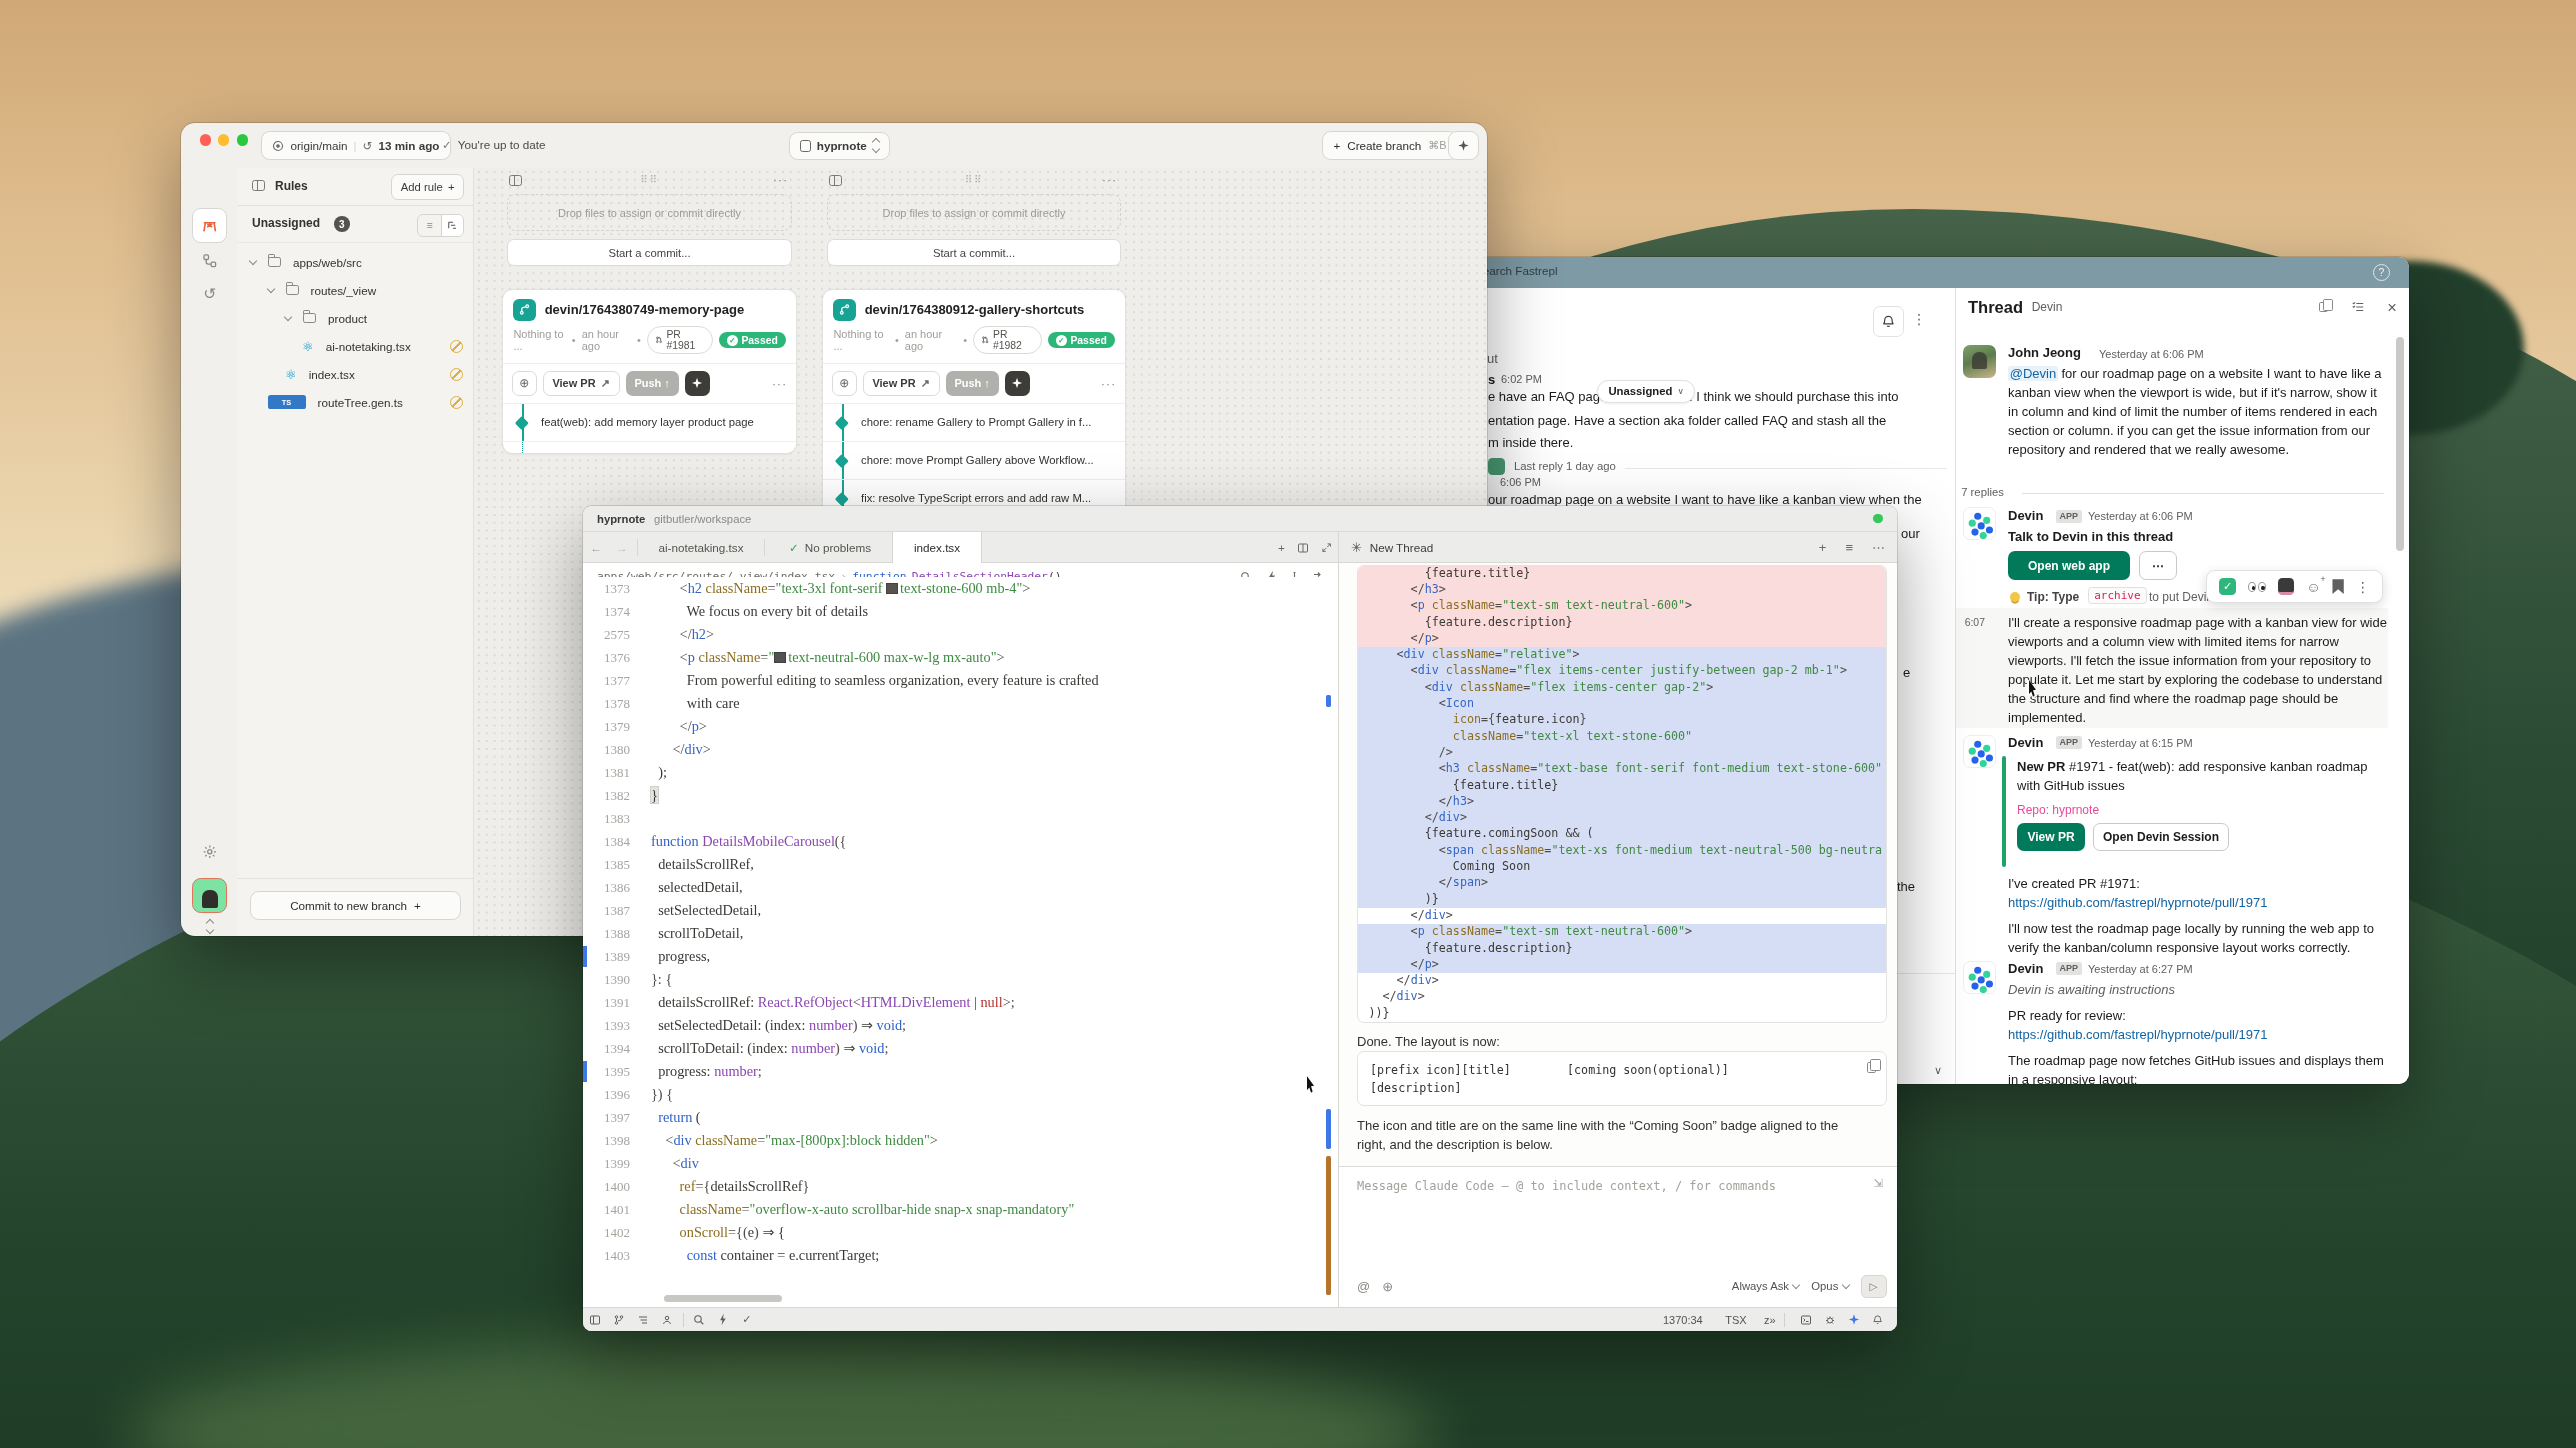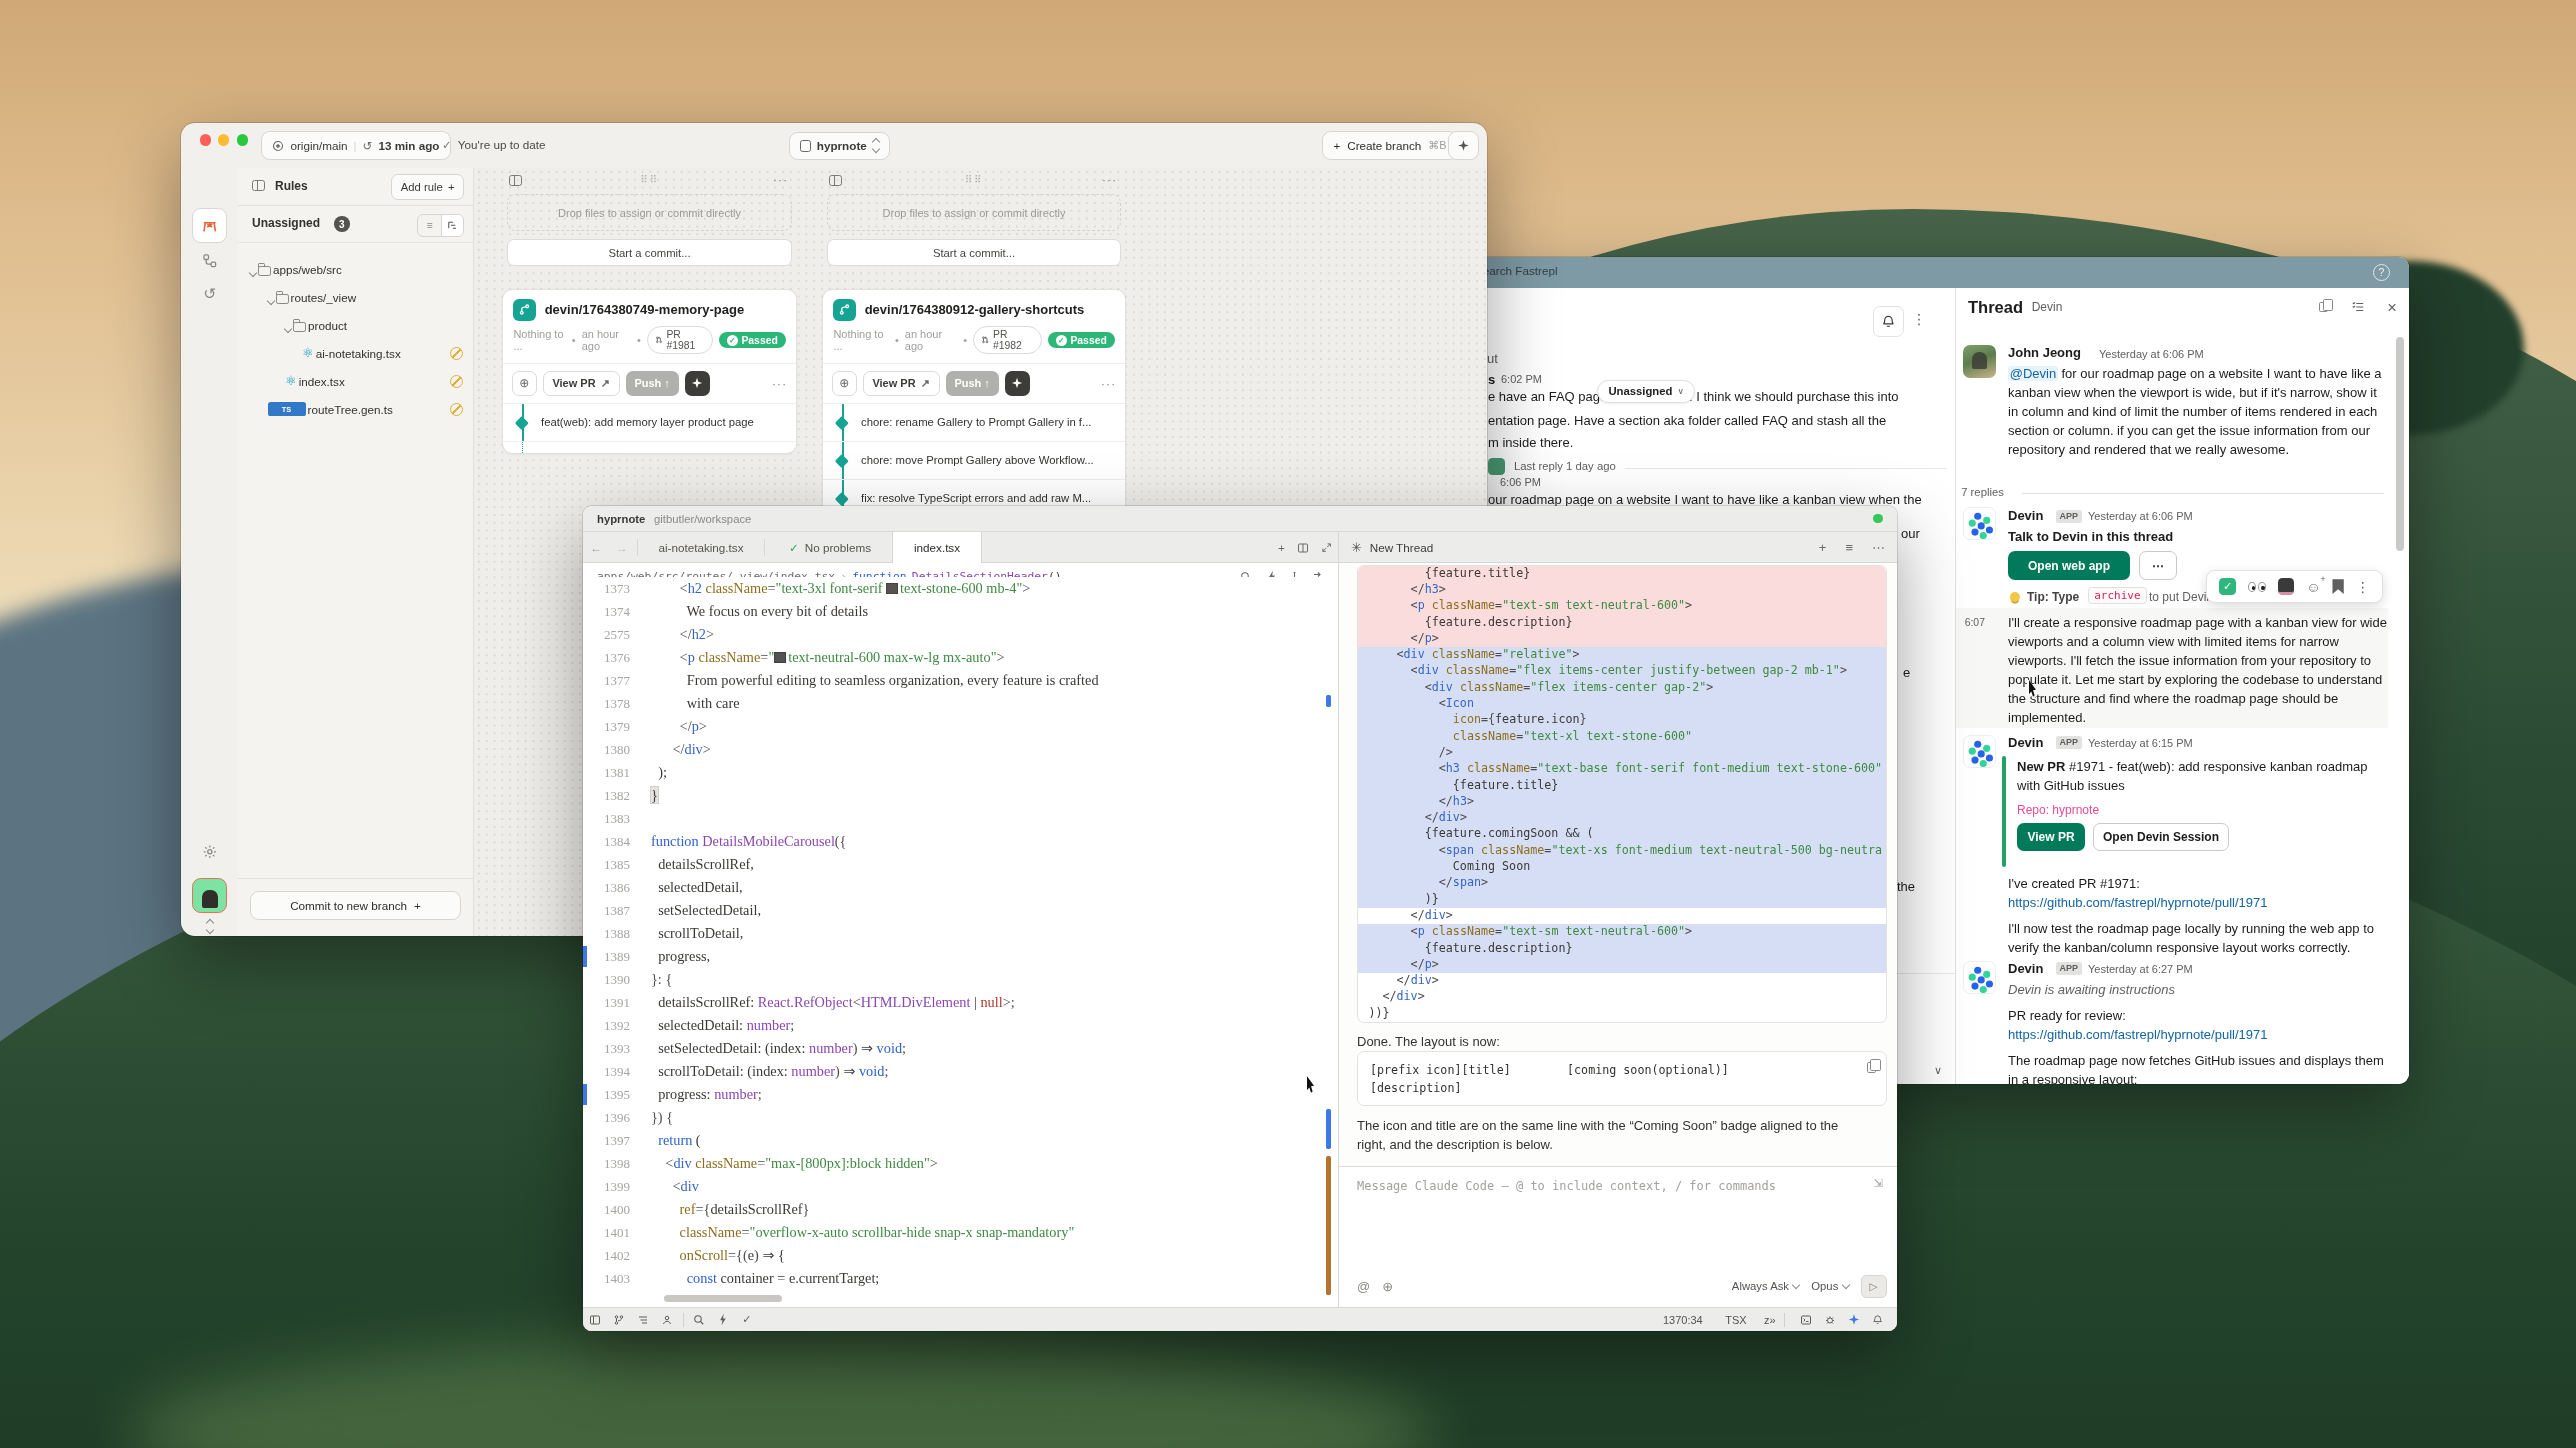--- a/index.html
+++ b/index.html
@@ -45,21 +45,21 @@
   .lbl-ic { display:inline-block; width:13px; height:11.3px; border:1.3px solid #7c7a76; border-radius:2.6px; position:relative; }
   .lbl-ic::before { content:''; position:absolute; left:3.5px; top:0; bottom:0; width:1.3px; background:#7c7a76; }
   .add-rule { position:absolute; right:8.7px; top:6px; height:26px; padding:0 8.7px; display:flex; align-items:center; gap:5.2px;
     background:#fbfbfa; border:0.9px solid #d7d5d1; border-radius:7px; font-size:11.3px; color:#3c3b38; }
   .gb-unassigned { position:absolute; left:0; right:0; top:38px; height:37px; border-bottom:0.9px solid #e8e6e2; }
   .count-badge { display:inline-flex; align-items:center; justify-content:center; min-width:15.6px; height:15.6px;
     border-radius:50%; background:#55534f; color:#fff; font-size:10px; font-weight:bold; }
   .toggle { width:22.6px; height:21px; border:0.9px solid #d7d5d1; display:flex; align-items:center; justify-content:center;
     color:#8b8985; font-size:10.4px; background:transparent; }
   .toggle.on { background:#fff; }
-  .tree-row { position:relative; height:28px; display:flex; align-items:flex-end; gap:2px; font-size:11.7px; color:#33322f; }
+  .tree-row { position:relative; height:28px; display:flex; align-items:center; gap:12px; font-size:11.7px; color:#33322f; }
   .chev { width:6px; height:6px; border-left:1.3px solid #8b8985; border-bottom:1.3px solid #8b8985;
     transform:rotate(-45deg); margin-top:-2.6px; flex:none; }
   .i-folder { width:13px; height:10.4px; border:1.3px solid #8a8884; border-radius:2.2px; position:relative; flex:none; }
   .i-folder::before { content:''; position:absolute; left:-0.9px; top:-3.5px; width:5.2px; height:2.6px;
     border:1.3px solid #8a8884; border-bottom:none; border-radius:1.7px 1.7px 0 0; }
   .i-react { color:#0f9bc4; font-size:13px; flex:none; }
   .i-ts { width:38px; height:14px; border-radius:2.6px; background:#3178c6; color:#fff; font-size:7.4px; font-weight:bold;
     display:flex; align-items:center; justify-content:center; flex:none; }
   .mod-badge { position:absolute; right:10.4px; width:13px; height:13px; border:1.3px solid #dfaf3f; border-radius:50%;
     background:linear-gradient(135deg, transparent 44%, #dfaf3f 44% 56%, transparent 56%); }
@@ -732,24 +732,20 @@
           </div>
           <div class="code-row">
             <span class="ln">1390</span>
             <span class="lc"><span class="tk-p">}: {</span></span>
           </div>
           <div class="code-row">
             <span class="ln">1391</span>
             <span class="lc"><span class="tk-d">  detailsScrollRef: </span><span class="tk-y">React.RefObject</span><span class="tk-p">&lt;</span><span class="tk-y">HTMLDivElement</span><span class="tk-d"> | </span><span class="tk-r">null</span><span class="tk-p">&gt;;</span></span>
           </div>
           <div class="code-row">
-            <span class="ln">1392</span>
-            <span class="lc"><span class="tk-d">  selectedDetail: </span><span class="tk-y">number</span><span class="tk-p">;</span></span>
-          </div>
-          <div class="code-row">
             <span class="ln">1393</span>
             <span class="lc"><span class="tk-d">  setSelectedDetail: (index: </span><span class="tk-y">number</span><span class="tk-p">) </span><span class="tk-d">⇒ </span><span class="tk-k">void</span><span class="tk-p">;</span></span>
           </div>
           <div class="code-row">
             <span class="ln">1394</span>
             <span class="lc"><span class="tk-d">  scrollToDetail: (index: </span><span class="tk-y">number</span><span class="tk-p">) </span><span class="tk-d">⇒ </span><span class="tk-k">void</span><span class="tk-p">;</span></span>
           </div>
           <div class="code-row marked">
             <span class="ln">1395</span>
             <span class="lc"><span class="tk-d">  progress: </span><span class="tk-y">number</span><span class="tk-p">;</span></span>

